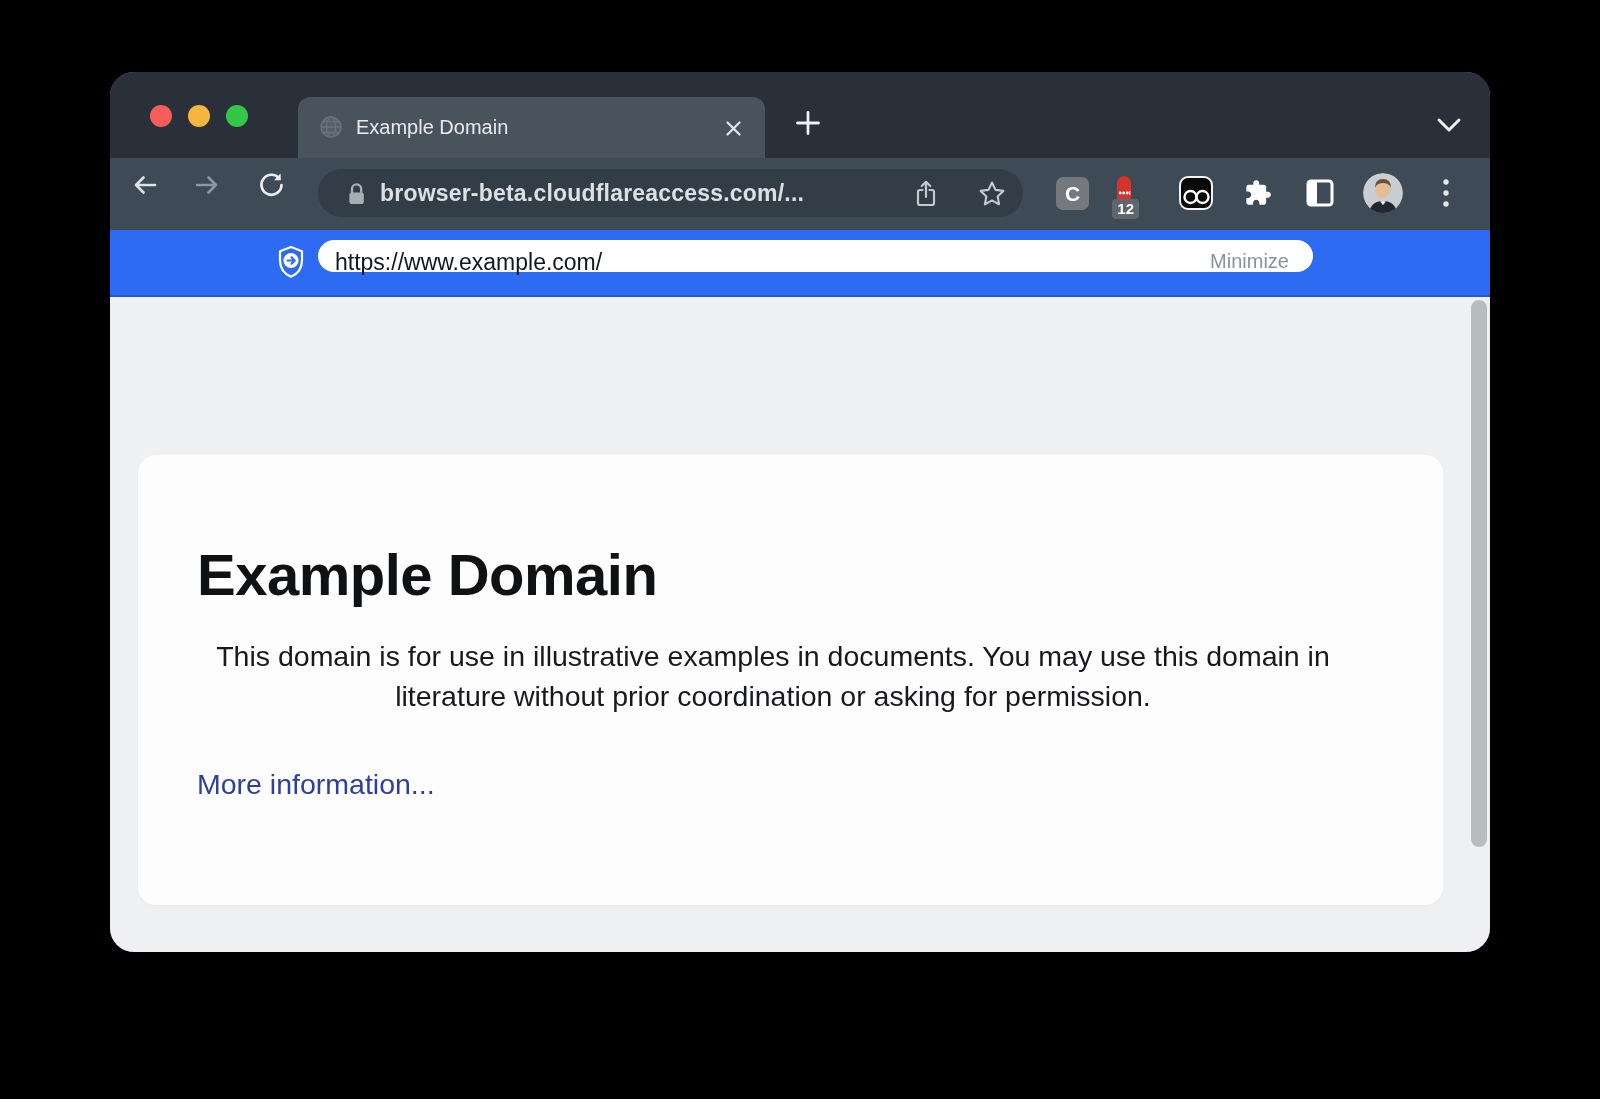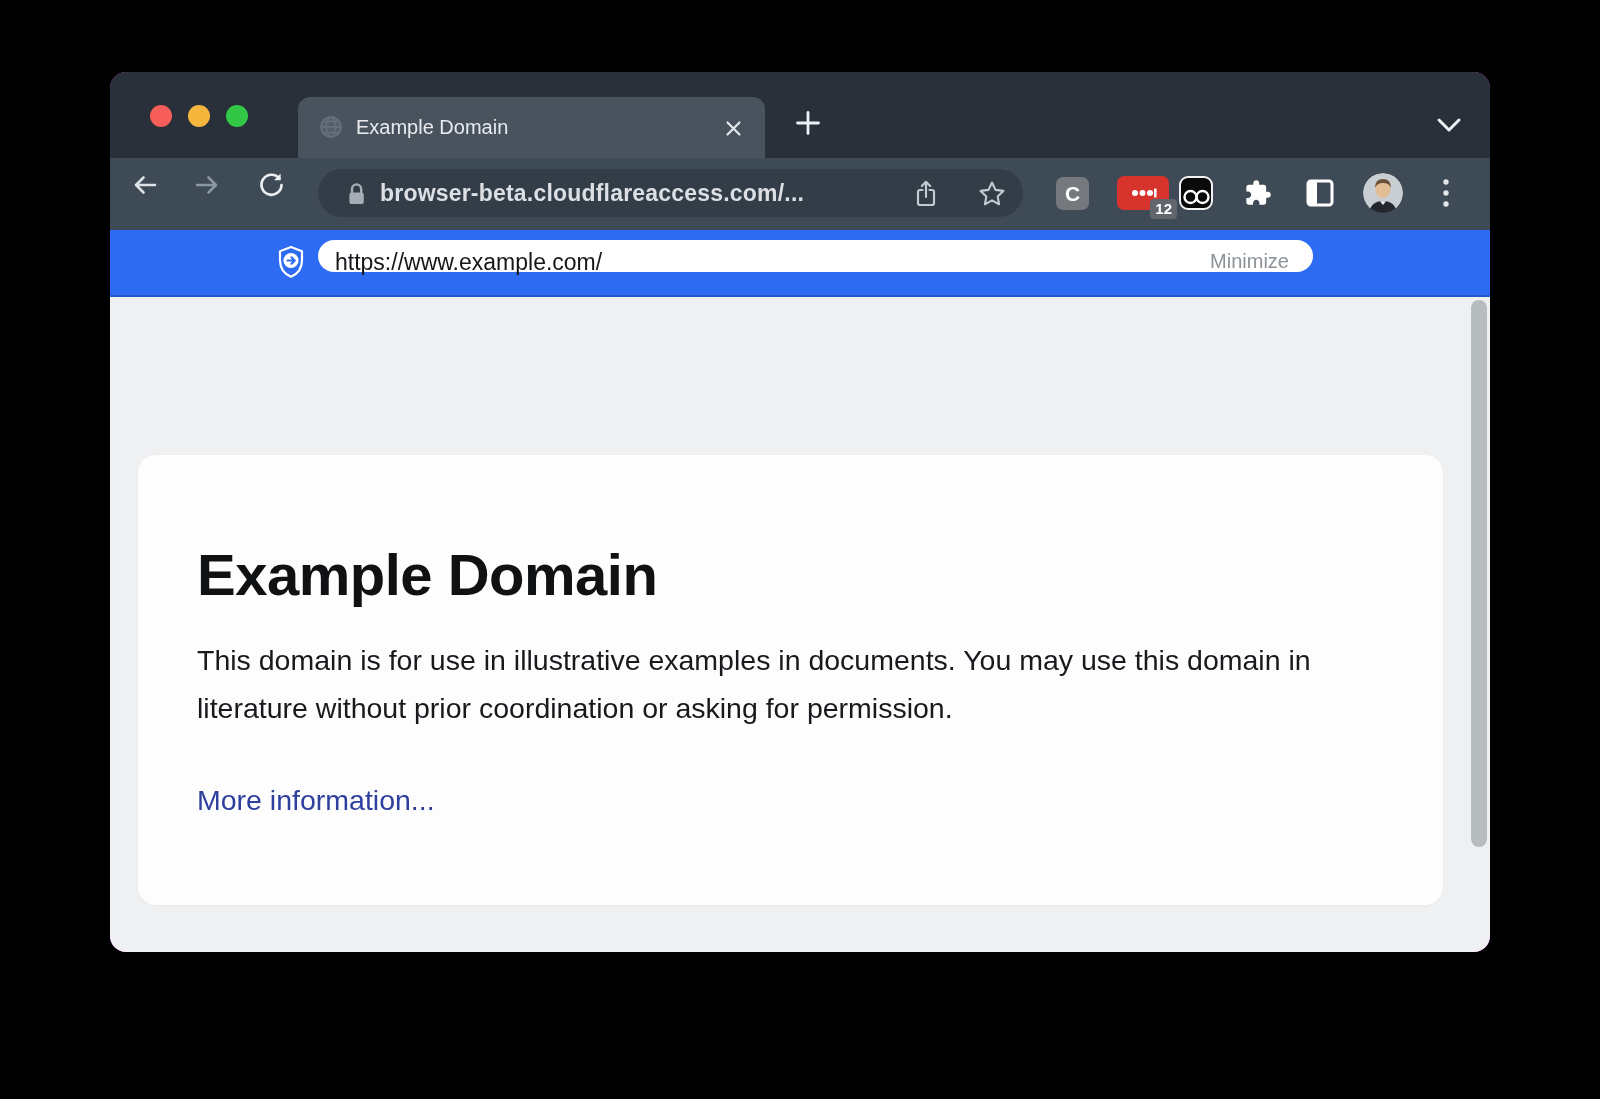--- a/index.html
+++ b/index.html
@@ -1,17 +1,17 @@
 <!DOCTYPE html>
 <html><head>
 <meta charset="utf-8">
 <style>
   * { margin: 0; padding: 0; box-sizing: border-box; }
   html, body { width: 1600px; height: 1099px; background: #000; font-family: "Liberation Sans", sans-serif; overflow: hidden; }
-  .window { position: absolute; left: 110px; top: 72px; width: 1380px; height: 880px; border-radius: 16px; overflow: hidden; background: #d946ef; }
+  .window { position: absolute; left: 110px; top: 72px; width: 1380px; height: 880px; border-radius: 24px; overflow: hidden; background: #d946ef; }
 
   
   .titlebar { position: absolute; left: 0; top: 0; width: 100%; height: 86px; background: #293039; }
   .traffic { position: absolute; top: 33px; width: 22px; height: 22px; border-radius: 50%; }
   .traffic.red { left: 40px; background: #f75e59; }
   .traffic.yellow { left: 78px; background: #f5b63d; }
   .traffic.green { left: 116px; background: #33c748; }
   .tab { position: absolute; left: 188px; top: 25px; width: 467px; height: 61px; background: #49535d; border-radius: 12px 12px 0 0; }
   .tab-favicon { position: absolute; left: 21px; top: 18px; width: 24px; height: 24px; opacity: 0.75; }
   .tab-title { position: absolute; left: 58px; top: 19px; font-size: 20px; color: #e8ebee; white-space: nowrap; }
@@ -25,41 +25,41 @@
   .btn-forward { left: 83px;  top: 99px;  width: 44px; height: 44px; }
   .btn-reload  { left: 147px; top: 99px;  width: 44px; height: 44px; }
   .omnibox { position: absolute; left: 208px; top: 97px; width: 705px; height: 48px; background: #323d48; border-radius: 24px; cursor: text; }
   .omnibox .lock { position: absolute; left: 28px; top: 12px; }
   .omnibox .url { position: absolute; left: 62px; top: 11px; font-size: 23px; font-weight: 600; color: #dce0e4; letter-spacing: 0.2px; white-space: nowrap; }
   .omnibox .ob-icon { position: absolute; top: 9px; width: 32px; height: 32px; display: flex; align-items: center; justify-content: center; cursor: pointer; }
   .ob-share { left: 592px; }
   .ob-star  { left: 658px; }
   .ext { position: absolute; top: 104px; display: flex; align-items: center; justify-content: center; cursor: pointer; }
   .ext-c { left: 946px; top: 105px; width: 33px; height: 33px; background: #75787d; border-radius: 7px; color: #fff; font-size: 21px; font-weight: bold; }
-  .ext-pw { left: 1007px; top: 104px; width: 52px; height: 34px; background: #d6332c; border-radius: 7px; }
+  .ext-pw { left: 1007px; top: 104px; width: 14px; height: 34px; background: #d6332c; border-radius: 7px; }
   .ext-badge { position: absolute; right: -8px; bottom: -9px; background: #60666c; color: #fff; font-size: 15px; font-weight: bold; padding: 1px 5px 2px; border-radius: 4px; line-height: 17px; }
   .ext-oo { left: 1069px; top: 104px; width: 34px; height: 34px; background: #0a0a0b; border: 2px solid #f0f2f4; border-radius: 9px; }
   .ext-puzzle { left: 1133px; top: 106px; width: 30px; height: 30px; }
   .ext-panel { left: 1196px; top: 107px; width: 28px; height: 28px; }
   .avatar { position: absolute; left: 1253px; top: 101px; width: 40px; height: 40px; border-radius: 50%; overflow: hidden; cursor: pointer; }
   .kebab { position: absolute; left: 1326px; top: 104px; width: 20px; height: 34px; display: flex; align-items: center; justify-content: center; cursor: pointer; }
 
   
   .access-bar { position: absolute; left: 0; top: 158px; width: 100%; height: 67px; background: #2d6bf3; border-bottom: 2px solid #2457c9; }
   .shield { position: absolute; left: 167px; top: 15px; width: 28px; height: 34px; }
   .access-input { position: absolute; left: 208px; top: 10px; width: 995px; height: 32px; background: #fff; border-radius: 23px; cursor: text; }
   .access-url { position: absolute; left: 17px; top: 9px; font-size: 23px; color: #14171a; white-space: nowrap; }
   .minimize-btn { position: absolute; right: 24px; top: 10px; font-size: 20px; color: #8c9298; cursor: pointer; margin-left: 25px; }
 
   
   .content { position: absolute; left: 0; top: 225px; width: 100%; height: 655px; background: #eff0f2; border-radius: 0 0 12px 12px; }
   .card { position: absolute; left: 28px; top: 158px; width: 1305px; height: 450px; background: #fdfdfe; border-radius: 18px; box-shadow: 0 1px 3px rgba(0,0,0,0.03); }
   .card-inner { padding: 86px 60px 0 59px; }
   .page-heading { font-size: 58px; font-weight: bold; color: #0f1113; letter-spacing: -0.5px; }
-  .page-paragraph { margin-top: 28px; max-width: 1152px; font-size: 28.5px; line-height: 48px; color: #17191c; }
+  .page-paragraph { margin-top: 28px; max-width: 1152px; font-size: 28.5px; line-height: 40px; color: #17191c; text-align: center; }
   .page-link { display: inline-block; margin-top: 52px; font-size: 28.5px; color: #2e3f9e; text-decoration: none; cursor: pointer; }
   .scroll-thumb { position: absolute; left: 1361px; top: 3px; width: 16px; height: 547px; background: #b7bcbf; border-radius: 8px; cursor: grab; }
 </style>
 </head>
 <body>
 
 <div class="window">
 
   <div class="titlebar">
     <div class="traffic red"></div>

